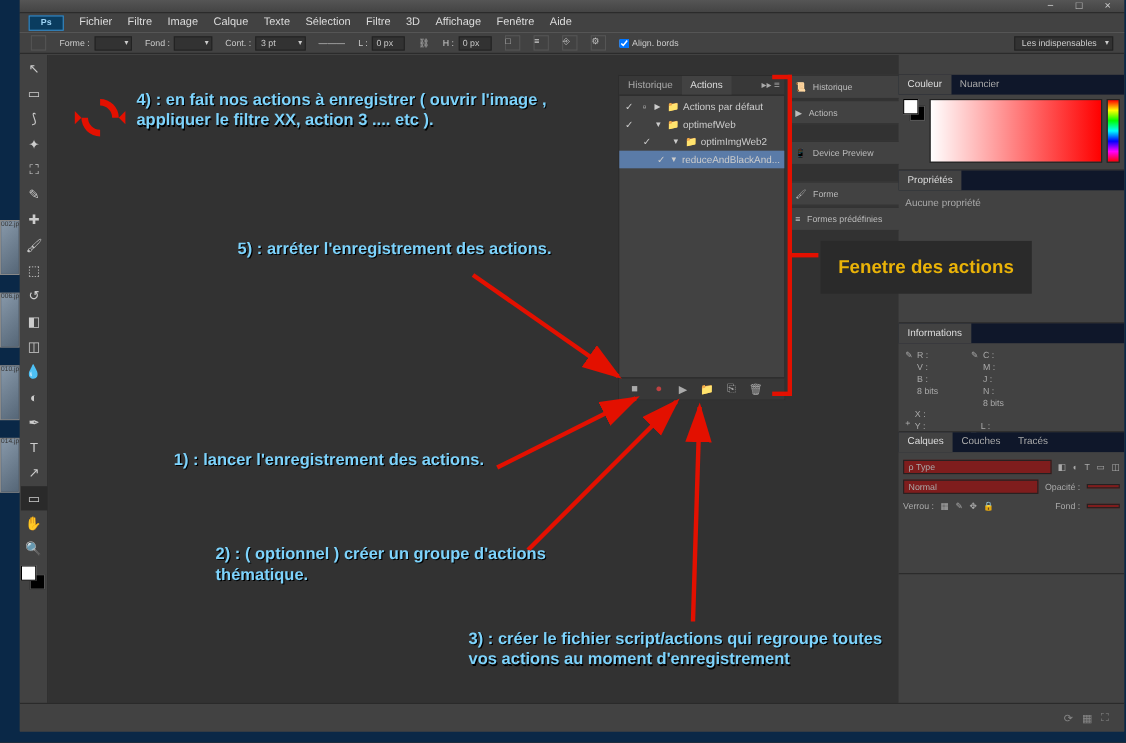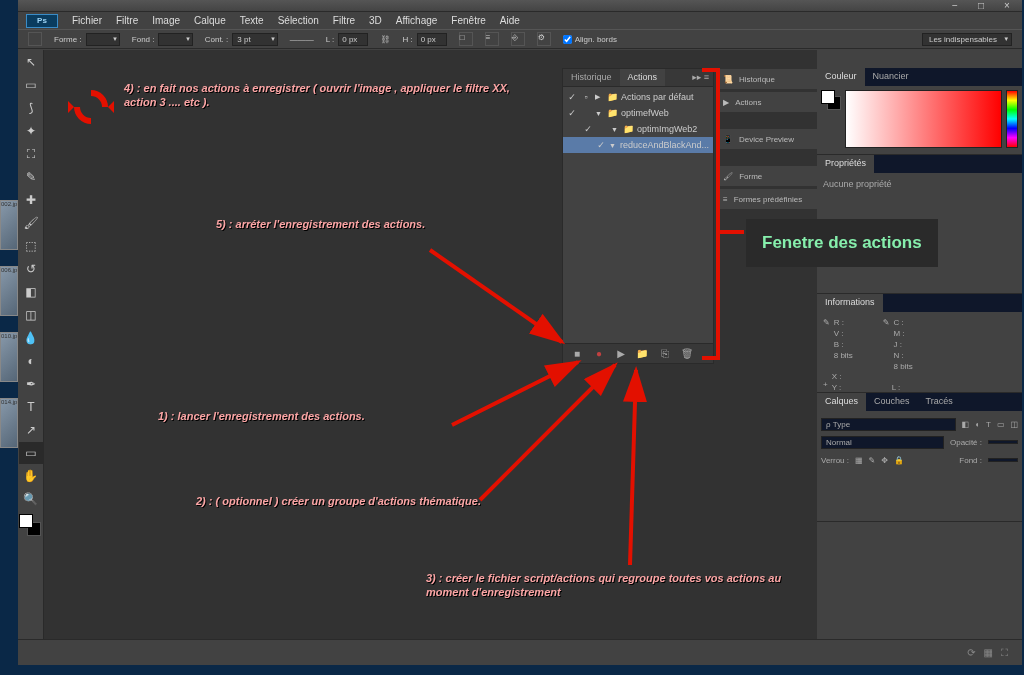--- a/index.html
+++ b/index.html
@@ -56,25 +56,25 @@
 .swatch-pair { width: 20px; height: 20px; position: relative; }
 .sw1 { position: absolute; width: 14px; height: 14px; background: #fff; border: 1px solid #000; left: 0; top: 0; }
 .sw2 { position: absolute; width: 14px; height: 14px; background: #000; border: 1px solid #555; right: 0; bottom: 0; }
 .color-grad { flex: 1; height: 58px; background: linear-gradient(to right, #fff, #f00); position: relative; border: 1px solid #222; }
 .color-hue { width: 12px; height: 58px; background: linear-gradient(#f00,#ff0,#0f0,#0ff,#00f,#f0f,#f00); border: 1px solid #222; }
 .prop-body { height: 120px; padding: 6px; font-size: 9px; color: #aaa; }
 .info-body { height: 80px; padding: 6px; font-size: 8px; color: #aaa; display: flex; gap: 30px; }
 .info-col div { margin-bottom: 2px; }
 .layers-body { height: 110px; padding: 4px; font-size: 8px; color: #aaa; }
 .layers-row { display: flex; align-items: center; gap: 6px; height: 18px; }
-.ldd { background: #0f172a; border: 1px solid #222; padding: 1px 10px 1px 4px; flex: 1; position: relative; font-size: 8px; }
+.ldd { background: #7f1d1d; border: 1px solid #222; padding: 1px 10px 1px 4px; flex: 1; position: relative; font-size: 8px; }
 .statusbar { position: absolute; bottom: 0; left: 0; right: 0; height: 26px; background: #424242; border-top: 1px solid #2a2a2a; display: flex; align-items: center; justify-content: flex-end; gap: 8px; padding: 0 14px; font-size: 10px; color: #888; }
 
-.annotation { position: absolute; color: #fca5a5; font-weight: bold; font-size: 11px; line-height: 1.25; text-shadow: 1px 1px 0 #000; z-index: 50; font-style: italic; }
-.ann-box { position: absolute; background: #2a2a2a; color: #86efac; font-weight: bold; font-size: 17px; padding: 12px 16px; line-height: 1.4; }
+.annotation { position: absolute; color: #7dd3fc; font-weight: bold; font-size: 15px; line-height: 1.25; text-shadow: 1px 1px 0 #000; z-index: 50; }
+.ann-box { position: absolute; background: #2a2a2a; color: #eab308; font-weight: bold; font-size: 17px; padding: 12px 16px; line-height: 1.4; }
 .bracket { position: absolute; border: 4px solid #e31000; border-left: none; z-index: 40; }
 .rot-arrows { position: absolute; font-size: 36px; color: #e31000; }
 .thumbs { position: absolute; left: 0; top: 200px; width: 18px; }
 .thumb { width: 18px; height: 50px; margin-bottom: 16px; background: linear-gradient(135deg,#8899aa,#556677); border: 1px solid #888; font-size: 6px; color: #333; text-align: center; }
 .info-icons { display: flex; align-items: center; gap: 4px; margin-top: 8px; }
 </style>
 </head>
 <body>
 
 <div class="thumbs">

